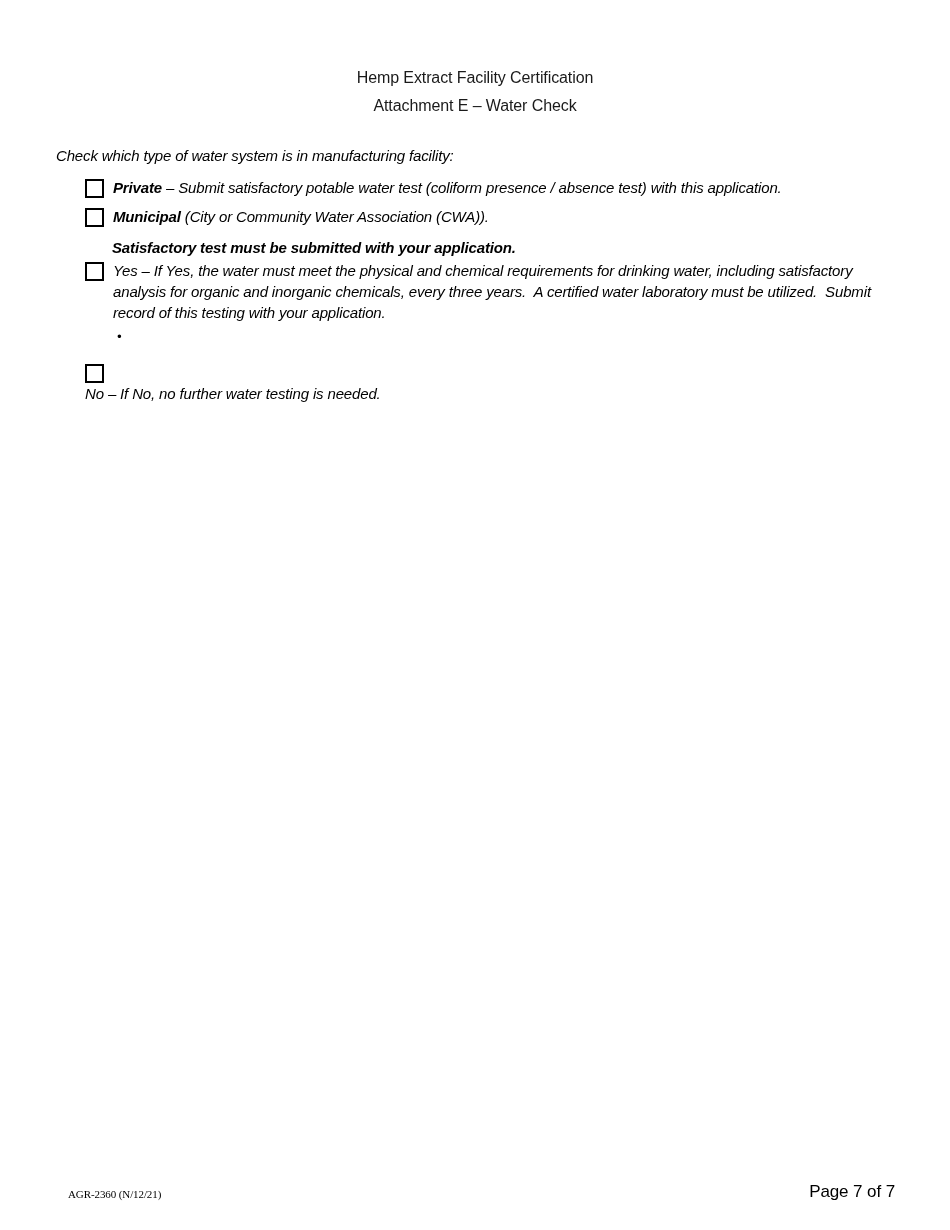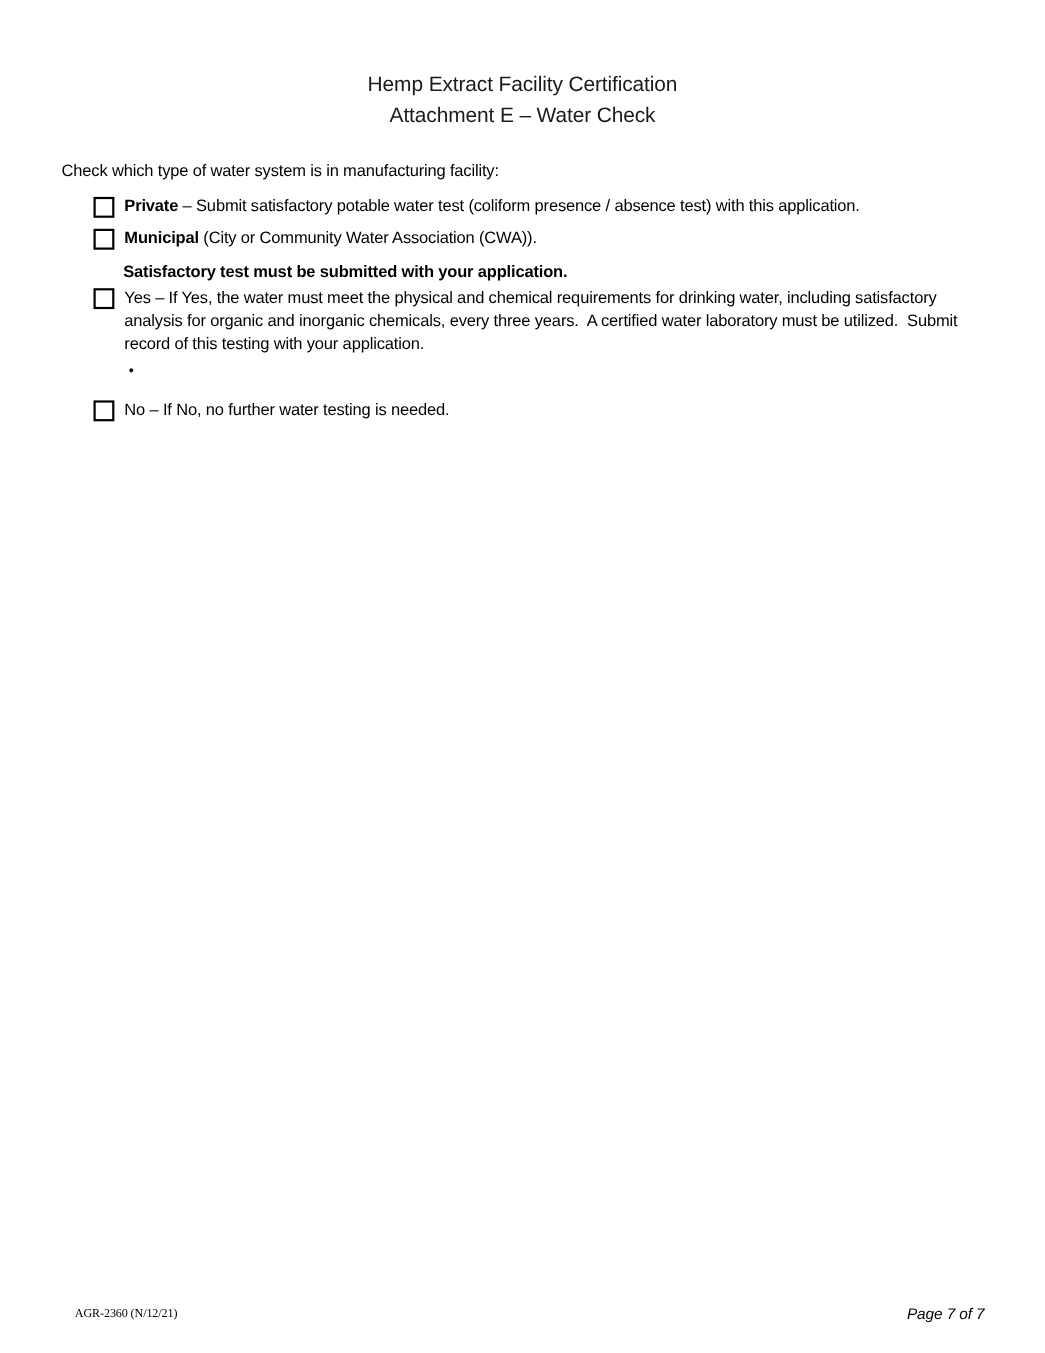--- a/index.html
+++ b/index.html
@@ -13,45 +13,46 @@
     color: #000000;
   }
   .doc {
     position: absolute;
     inset: 0;
     background: #ffffff;
   }
   .title {
     margin-top: 64px;
     text-align: center;
-    font-size: 19px;
+    font-size: 16px;
     line-height: 28px;
     color: #1a1a1a;
     letter-spacing: -0.1px;
   }
   .content {
     padding: 0 57px 0 56px;
     font-size: 15px;
     line-height: 21px;
     letter-spacing: -0.15px;
+    font-style: italic;
   }
   .question {
     margin-top: 25px;
     white-space: pre-wrap;
   }
   .q2 { margin-top: 42px; }
   .opt-row {
     display: flex;
     align-items: flex-start;
     margin-left: 29px;
   }
   .row-municipal { margin-top: 8px; }
   .row-private  { margin-top: 11px; }
   .row-yes      { margin-top: 2px; }
-  .row-no       { margin-top: 15px; }
+  .row-no       { margin-top: 15px; flex-direction: column; }
   .checkbox {
     flex: 0 0 auto;
     width: 15px;
     height: 15px;
     border: 2px solid #000000;
     background: #ffffff;
     margin: 2px 9px 0 0;
     cursor: pointer;
   }
   .opt-label { white-space: pre-wrap; }
@@ -78,23 +79,22 @@
     left: 68px;
     bottom: 30px;
     font-size: 11px;
     letter-spacing: -0.1px;
     font-family: Liberation Serif, serif;
   }
   .footer-right {
     position: absolute;
     right: 55px;
     bottom: 28px;
-    font-size: 14px;
+    font-size: 17px;
     letter-spacing: -0.1px;
-    font-style: italic;
   }
 </style>
 </head>
 <body>
 
 <div class="doc">
 
   <div class="title">
     <div>Hemp Extract Facility Certification</div>
     <div>Attachment E – Water Check</div>

